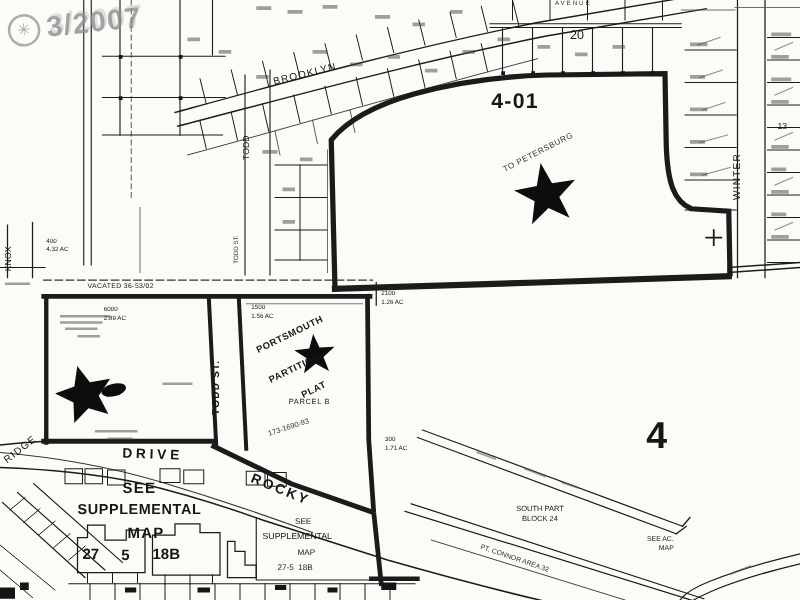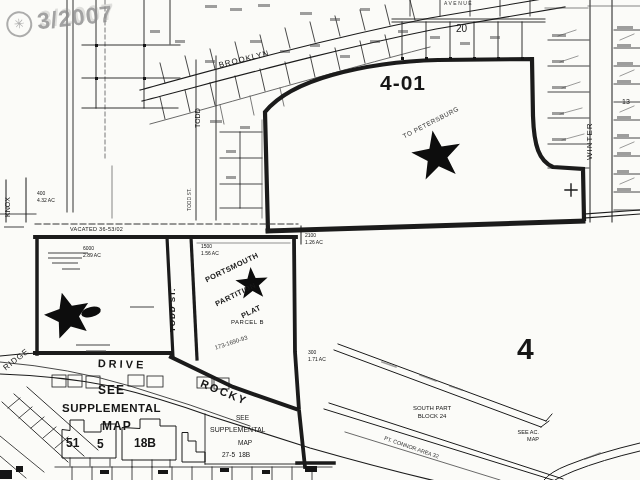--- a/index.html
+++ b/index.html
@@ -213,21 +213,21 @@
   <span class="lbl v" style="left:594px;top:152px;font-size:8px;letter-spacing:1px;">WINTER</span>
   <span class="lbl v" style="left:201px;top:121px;font-size:7px;">TODD</span>
   <span class="lbl v" style="left:192px;top:206px;font-size:5px;color:#333;">TODD ST.</span>
   <span class="lbl v bold" style="left:177px;top:324px;font-size:8px;letter-spacing:1px;">TODD ST.</span>
   <span class="lbl v" style="left:11px;top:210px;font-size:7px;">KNOX</span>
   <span class="lbl bold rot" style="left:98px;top:358px;font-size:11px;letter-spacing:3px;transform:rotate(2deg);">DRIVE</span>
   <span class="lbl bold rot" style="left:203px;top:378px;font-size:11px;letter-spacing:2px;transform:rotate(22deg);">ROCKY</span>
   <span class="lbl rot" style="left:2px;top:366px;font-size:8px;letter-spacing:1px;transform:rotate(-38deg);">RIDGE</span>
   <span class="lbl rot soft" style="left:385px;top:436px;font-size:5.5px;transform:rotate(19deg);">PT. CONNOR AREA 32</span>
 
-  <span class="lbl bold" style="left:380px;top:72px;font-size:21px;letter-spacing:1px;">4-01</span>
+  <span class="lbl bold" style="left:393px;top:72px;font-size:17px;letter-spacing:1px;">4-01</span>
   <span class="lbl rot soft" style="left:402px;top:134px;font-size:6.5px;letter-spacing:.5px;transform:rotate(-27deg);">TO PETERSBURG</span>
   <span class="lbl" style="left:456px;top:24px;font-size:10px;">20</span>
   <span class="lbl" style="left:622px;top:98px;font-size:7px;">13</span>
   <span class="lbl bold" style="left:517px;top:334px;font-size:30px;">4</span>
   <span class="lbl" style="left:70px;top:227px;font-size:5.5px;letter-spacing:.3px;">VACATED 36-53/02</span>
 
   <span class="lbl bold rot" style="left:204px;top:277px;font-size:7.5px;letter-spacing:.5px;transform:rotate(-26deg);">PORTSMOUTH</span>
   <span class="lbl bold rot" style="left:214px;top:301px;font-size:7.5px;letter-spacing:.5px;transform:rotate(-26deg);">PARTITION</span>
   <span class="lbl bold rot" style="left:240px;top:313px;font-size:7.5px;letter-spacing:.5px;transform:rotate(-26deg);">PLAT</span>
   <span class="lbl" style="left:231px;top:319px;font-size:6px;letter-spacing:.5px;">PARCEL B</span>
@@ -245,22 +245,22 @@
   <span class="lbl" style="left:308px;top:357px;font-size:5px;">1.71 AC</span>
 
   <span class="lbl ctr" style="left:403px;top:405px;width:58px;font-size:6px;">SOUTH PART</span>
   <span class="lbl ctr" style="left:403px;top:413px;width:58px;font-size:6px;">BLOCK 24</span>
   <span class="lbl rt" style="left:505px;top:430px;width:34px;font-size:5.5px;">SEE AC.</span>
   <span class="lbl rt" style="left:505px;top:437px;width:34px;font-size:5.5px;">MAP</span>
 
   <span class="lbl bold" style="left:98px;top:384px;font-size:12px;letter-spacing:1px;">SEE</span>
   <span class="lbl bold" style="left:62px;top:403px;font-size:11.5px;letter-spacing:.5px;">SUPPLEMENTAL</span>
   <span class="lbl bold" style="left:102px;top:420px;font-size:12px;letter-spacing:1px;">MAP</span>
-  <span class="lbl bold" style="left:66px;top:437px;font-size:12px;">51</span>
+  <span class="lbl bold" style="left:66px;top:437px;font-size:12px;">27</span>
   <span class="lbl bold" style="left:97px;top:438px;font-size:12px;">5</span>
-  <span class="lbl bold" style="left:134px;top:437px;font-size:12px;">18B</span>
+  <span class="lbl bold" style="left:122px;top:437px;font-size:12px;">18B</span>
 
   <span class="lbl" style="left:236px;top:415px;font-size:6.5px;">SEE</span>
   <span class="lbl" style="left:210px;top:426px;font-size:7px;">SUPPLEMENTAL</span>
   <span class="lbl" style="left:238px;top:440px;font-size:6.5px;">MAP</span>
   <span class="lbl" style="left:222px;top:452px;font-size:6.5px;white-space:pre;">27-5  18B</span>
 
 </div>
 
 </body></html>

